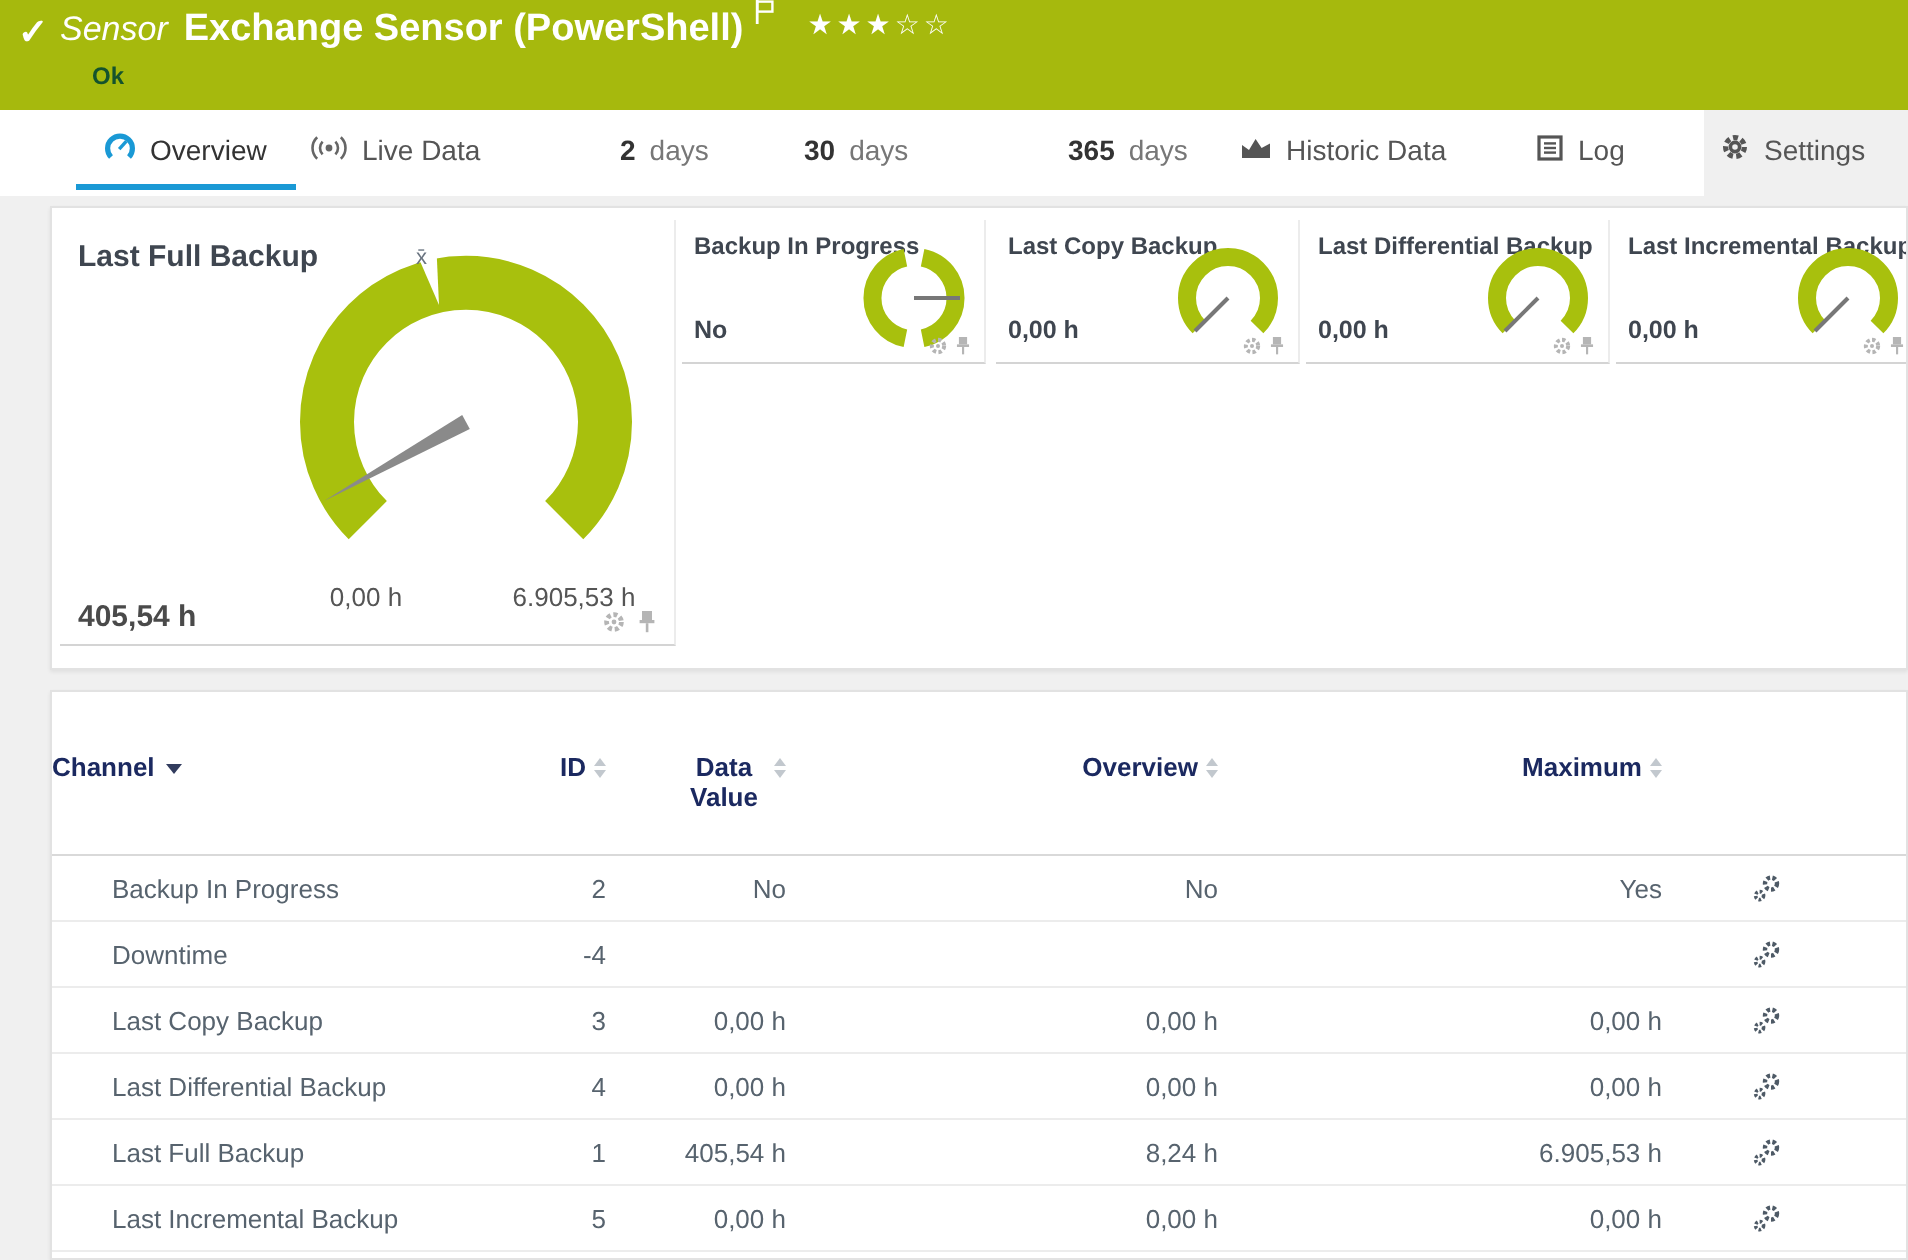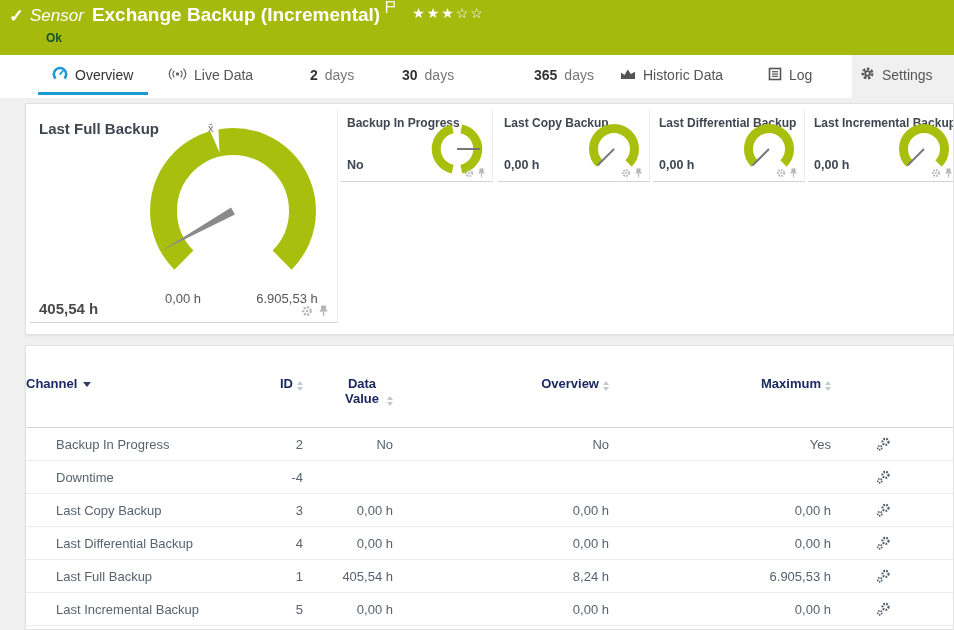--- a/index.html
+++ b/index.html
@@ -21,21 +21,21 @@
   .stars { margin-left: 16px; font-size: 14px; letter-spacing: 2px; position: relative; top: -3px; cursor: pointer; }
   .status-ok { position: absolute; left: 46px; top: 31px; font-size: 12px; font-weight: bold; color: #14532d; }
 
   
   .tabbar { position: absolute; left: 0; top: 55px; width: 852px; height: 43px; background: #fff; }
   .tab { position: absolute; top: 6px; height: 28px; display: flex; align-items: center; gap: 7px;
          font-size: 14px; color: #555; cursor: pointer; white-space: nowrap; }
   .tab .num { font-weight: bold; color: #333; }
   .tab .days { color: #777; }
   .tab-overview { left: 52px; color: #333; }
-  .tab-livedata { left: 168px; }
+  .tab-livedata { left: 155px; }
   .tab-2days { left: 310px; }
   .tab-30days { left: 402px; }
   .tab-365days { left: 498px; margin-left: 36px; }
   .tab-historic { left: 620px; }
   .tab-log { left: 768px; }
   .tab-settings { left: 860px; }
   .active-underline { position: absolute; left: 38px; top: 37px; width: 110px; height: 3px; background: #1a99d5; }
 
   
   .gauges-panel { position: absolute; left: 25px; top: 103px; width: 929px; height: 232px;
@@ -54,21 +54,21 @@
   .gtitle-sm { position: absolute; left: 6px; top: 6px; font-size: 12px; font-weight: bold; color: #3f4650; }
   .sm-gauge-svg { position: absolute; left: 86px; top: 9px; }
   .gvalue-sm { position: absolute; left: 6px; bottom: 9px; font-size: 12.5px; font-weight: bold; color: #3f4650; }
   .gpanel.small .panel-icons { right: 6px; bottom: 3px; gap: 3px; }
 
   
   .table-panel { position: absolute; left: 25px; top: 345px; width: 929px; height: 285px;
                  background: #fff; border: 1px solid #e2e2e2; box-shadow: 0 1px 2px rgba(0,0,0,.07); overflow: hidden; }
   .thead, .trow { display: grid; grid-template-columns: 227px 50px 90px 216px 222px 1fr; }
   .thead { padding-top: 30px; padding-bottom: 21px; border-bottom: 1px solid #d9d9d9; align-items: start; }
-  .th { font-size: 13px; font-weight: bold; color: #1b2960; cursor: pointer; align-items: flex-end; }
+  .th { font-size: 13px; font-weight: bold; color: #1b2960; cursor: pointer; }
   .th-channel { display: flex; align-items: center; gap: 6px; }
   .th-right { display: flex; justify-content: flex-end; gap: 4px; }
   .hdr-wrap { display: inline-block; width: 42px; text-align: center; line-height: 15px; }
   .sort { display: inline-flex; flex-direction: column; gap: 2px; padding-top: 3px; }
   .sort i { width: 0; height: 0; border-left: 3.5px solid transparent; border-right: 3.5px solid transparent; }
   .sort .up { border-bottom: 4px solid #c2c8ce; }
   .sort .down { border-top: 4px solid #c2c8ce; }
   .sort-active { width: 0; height: 0; border-left: 4px solid transparent; border-right: 4px solid transparent; border-top: 5px solid #323c5e; margin-top: 2px; }
   .trow { height: 33px; align-items: center; border-bottom: 1px solid #ececec; font-size: 13px; color: #57636e; }
   .td-channel { padding-left: 30px; }
@@ -76,21 +76,21 @@
   .td-action { padding-left: 45px; }
   .td-action svg { cursor: pointer; display: block; }
 </style>
 </head>
 <body>
 
 <div class="topbar">
   <span class="check">✓</span>
   <div class="title-row">
     <span class="sensor-type">Sensor</span>
-    <span class="sensor-title">Exchange Backup (Incremental)</span>
+    <span class="sensor-title">Exchange Sensor (PowerShell)</span>
     <span class="flag">
       <svg width="11" height="13" viewBox="0 0 11 13">
         <line x1="1.6" y1="0" x2="1.6" y2="12" stroke="#fff" stroke-width="1.4"></line>
         <rect x="1.6" y="0.8" width="7.6" height="5" fill="none" stroke="#fff" stroke-width="1.2"></rect>
       </svg>
     </span>
     <span class="stars"><span>★★★</span><span>☆☆</span></span>
   </div>
   <span class="status-ok">Ok</span>
 </div>

